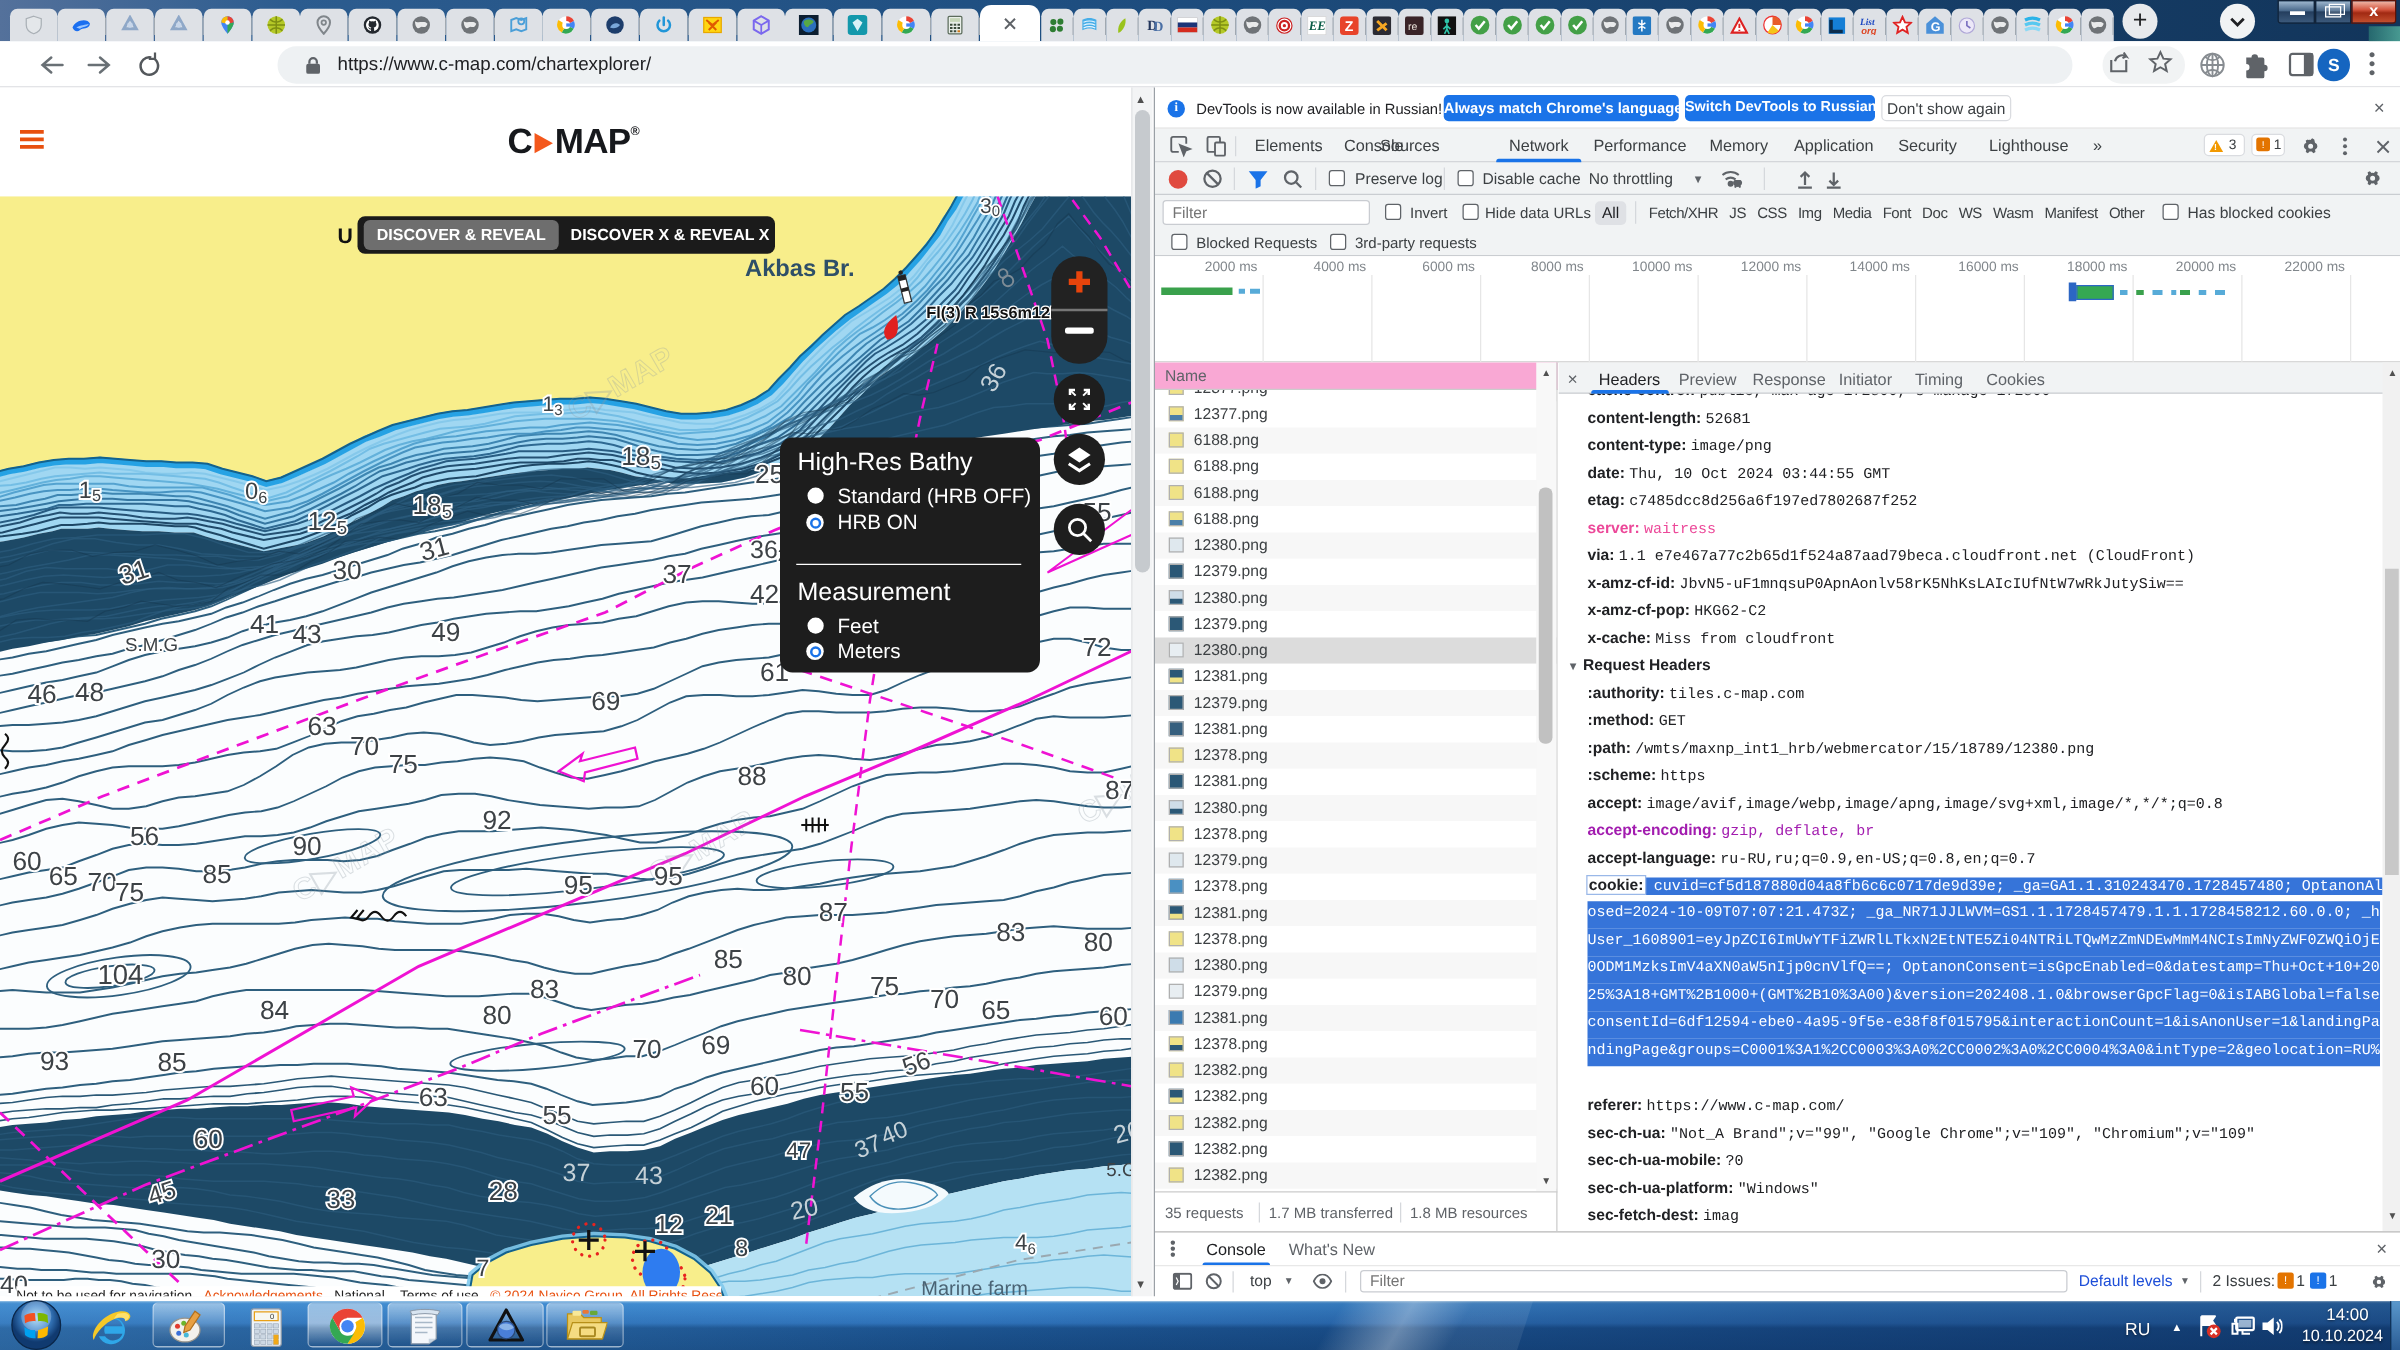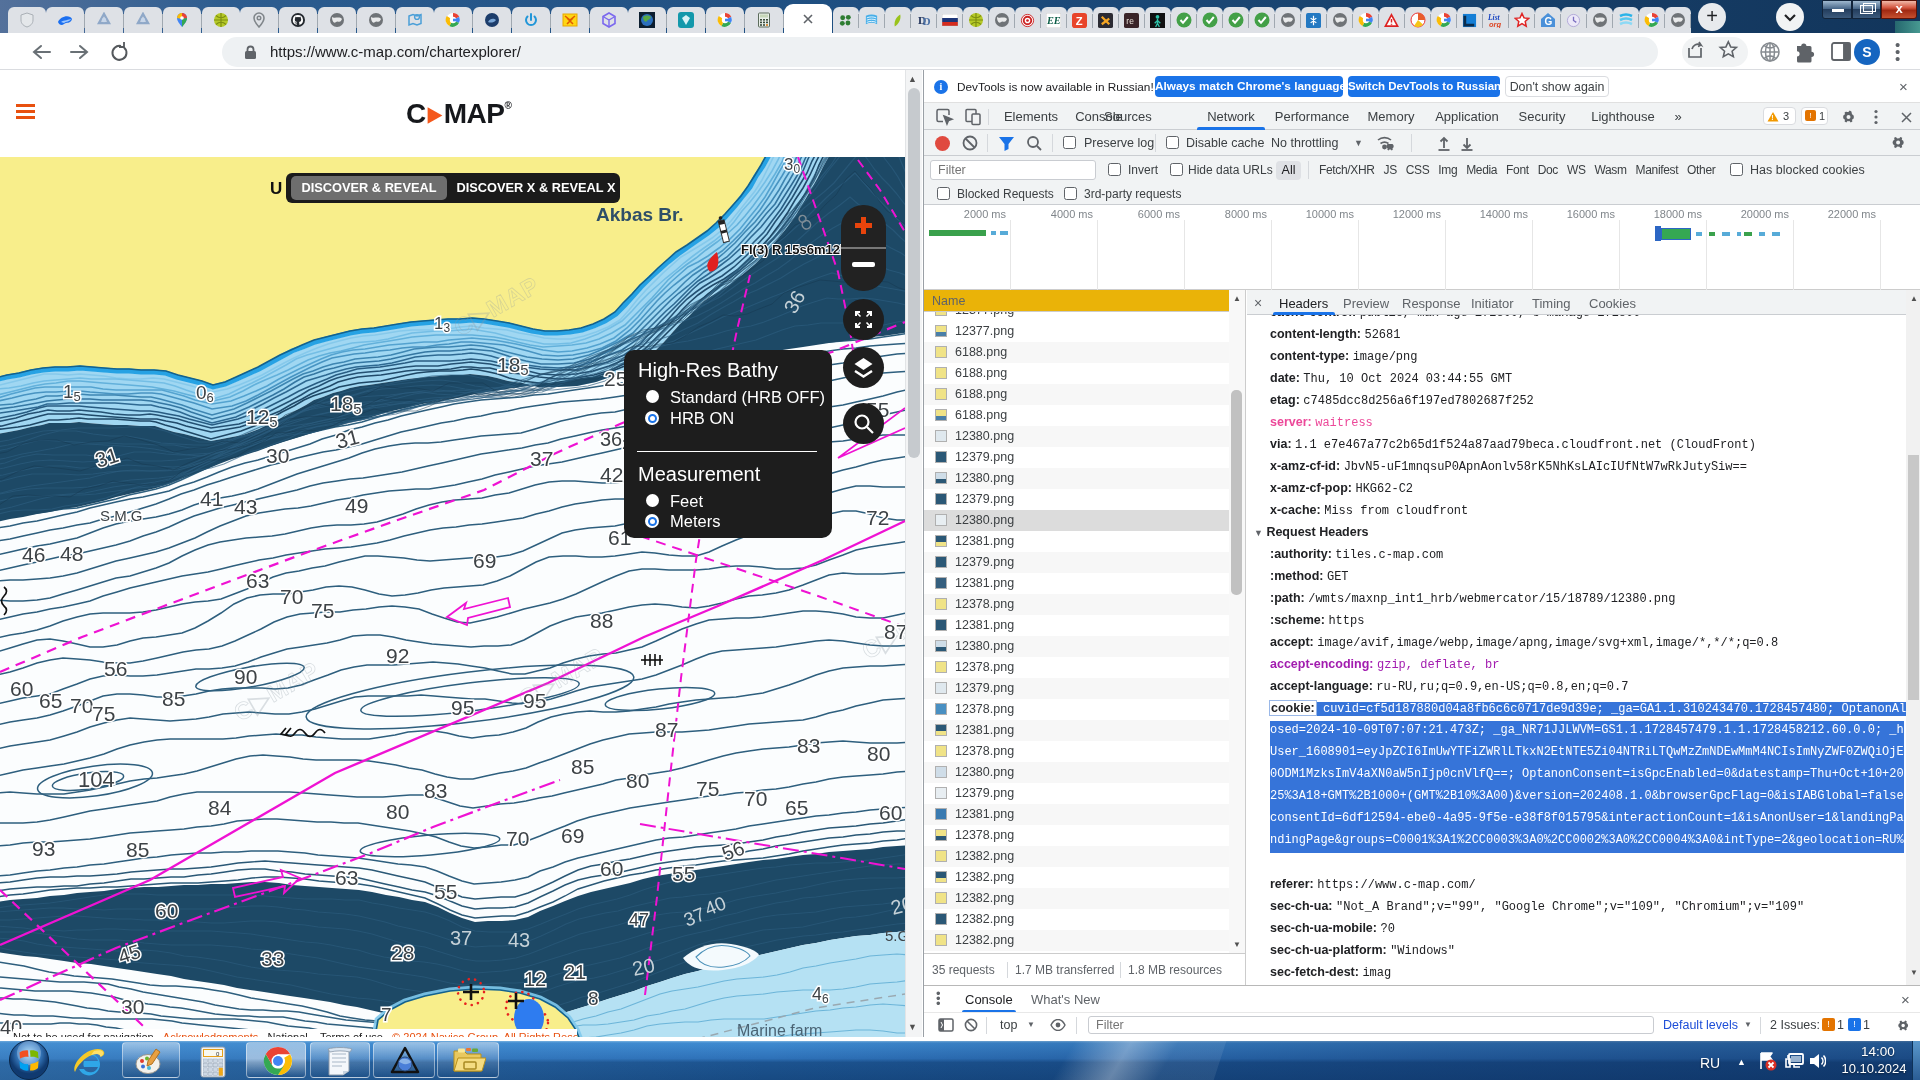--- a/index.html
+++ b/index.html
@@ -943,21 +943,21 @@
 <div class="abs" style="left:731px;top:156px;width:6px;height:15px;background:#2c66c4"></div>
 <div class="abs" style="left:737px;top:158px;width:30px;height:12px;background:#35a853;border:1px solid #2c66c4"></div>
     <div class="abs" style="left:772px;top:162px;width:6px;height:4px;background:#57abd8"></div>
     <div class="abs" style="left:785px;top:162px;width:6px;height:4px;background:#3aa14c"></div>
     <div class="abs" style="left:798px;top:162px;width:8px;height:4px;background:#57abd8"></div>
     <div class="abs" style="left:813px;top:162px;width:4px;height:4px;background:#57abd8"></div>
     <div class="abs" style="left:820px;top:162px;width:8px;height:4px;background:#3aa14c"></div>
     <div class="abs" style="left:835px;top:162px;width:6px;height:4px;background:#57abd8"></div>
     <div class="abs" style="left:848px;top:162px;width:8px;height:4px;background:#57abd8"></div>
     <div class="abs" style="left:0;top:220px;width:322px;height:663px;background:#fff;border-right:1px solid #ccc;overflow:hidden"></div>
-    <div class="abs" style="left:0;top:220px;width:322px;height:22px;background:#eab308;border-bottom:1px solid #ccc;border-right:1px solid #ccc;font-size:12.5px;color:#5f6368;line-height:22px;padding-left:8px">Name</div>
+    <div class="abs" style="left:0;top:220px;width:322px;height:22px;background:#f9a8d4;border-bottom:1px solid #ccc;border-right:1px solid #ccc;font-size:12.5px;color:#5f6368;line-height:22px;padding-left:8px">Name</div>
     <div class="abs" style="left:0;top:242px;width:321px;height:9px;overflow:hidden">
       <div class="abs" style="left:0;top:-12px;width:321px;height:21px;background:#fff">
         <div class="abs" style="left:11px;top:4px;width:12px;height:12px;background:#f0e387;border:1px solid #b0b0b0"></div>
         <div class="abs" style="left:31px;top:3px;font-size:12.5px;color:#3c4043">12377.png</div>
       </div>
     </div>
     <div class="abs" style="left:0;top:251px;width:321px;height:21px;background:#fff">
       <div class="abs" style="left:11px;top:4px;width:12px;height:12px;background:#f0e387;border:1px solid #b0b0b0;overflow:hidden">
         <div class="abs" style="left:0;top:6px;width:12px;height:6px;background:#4a7fa8"></div>
       </div>

